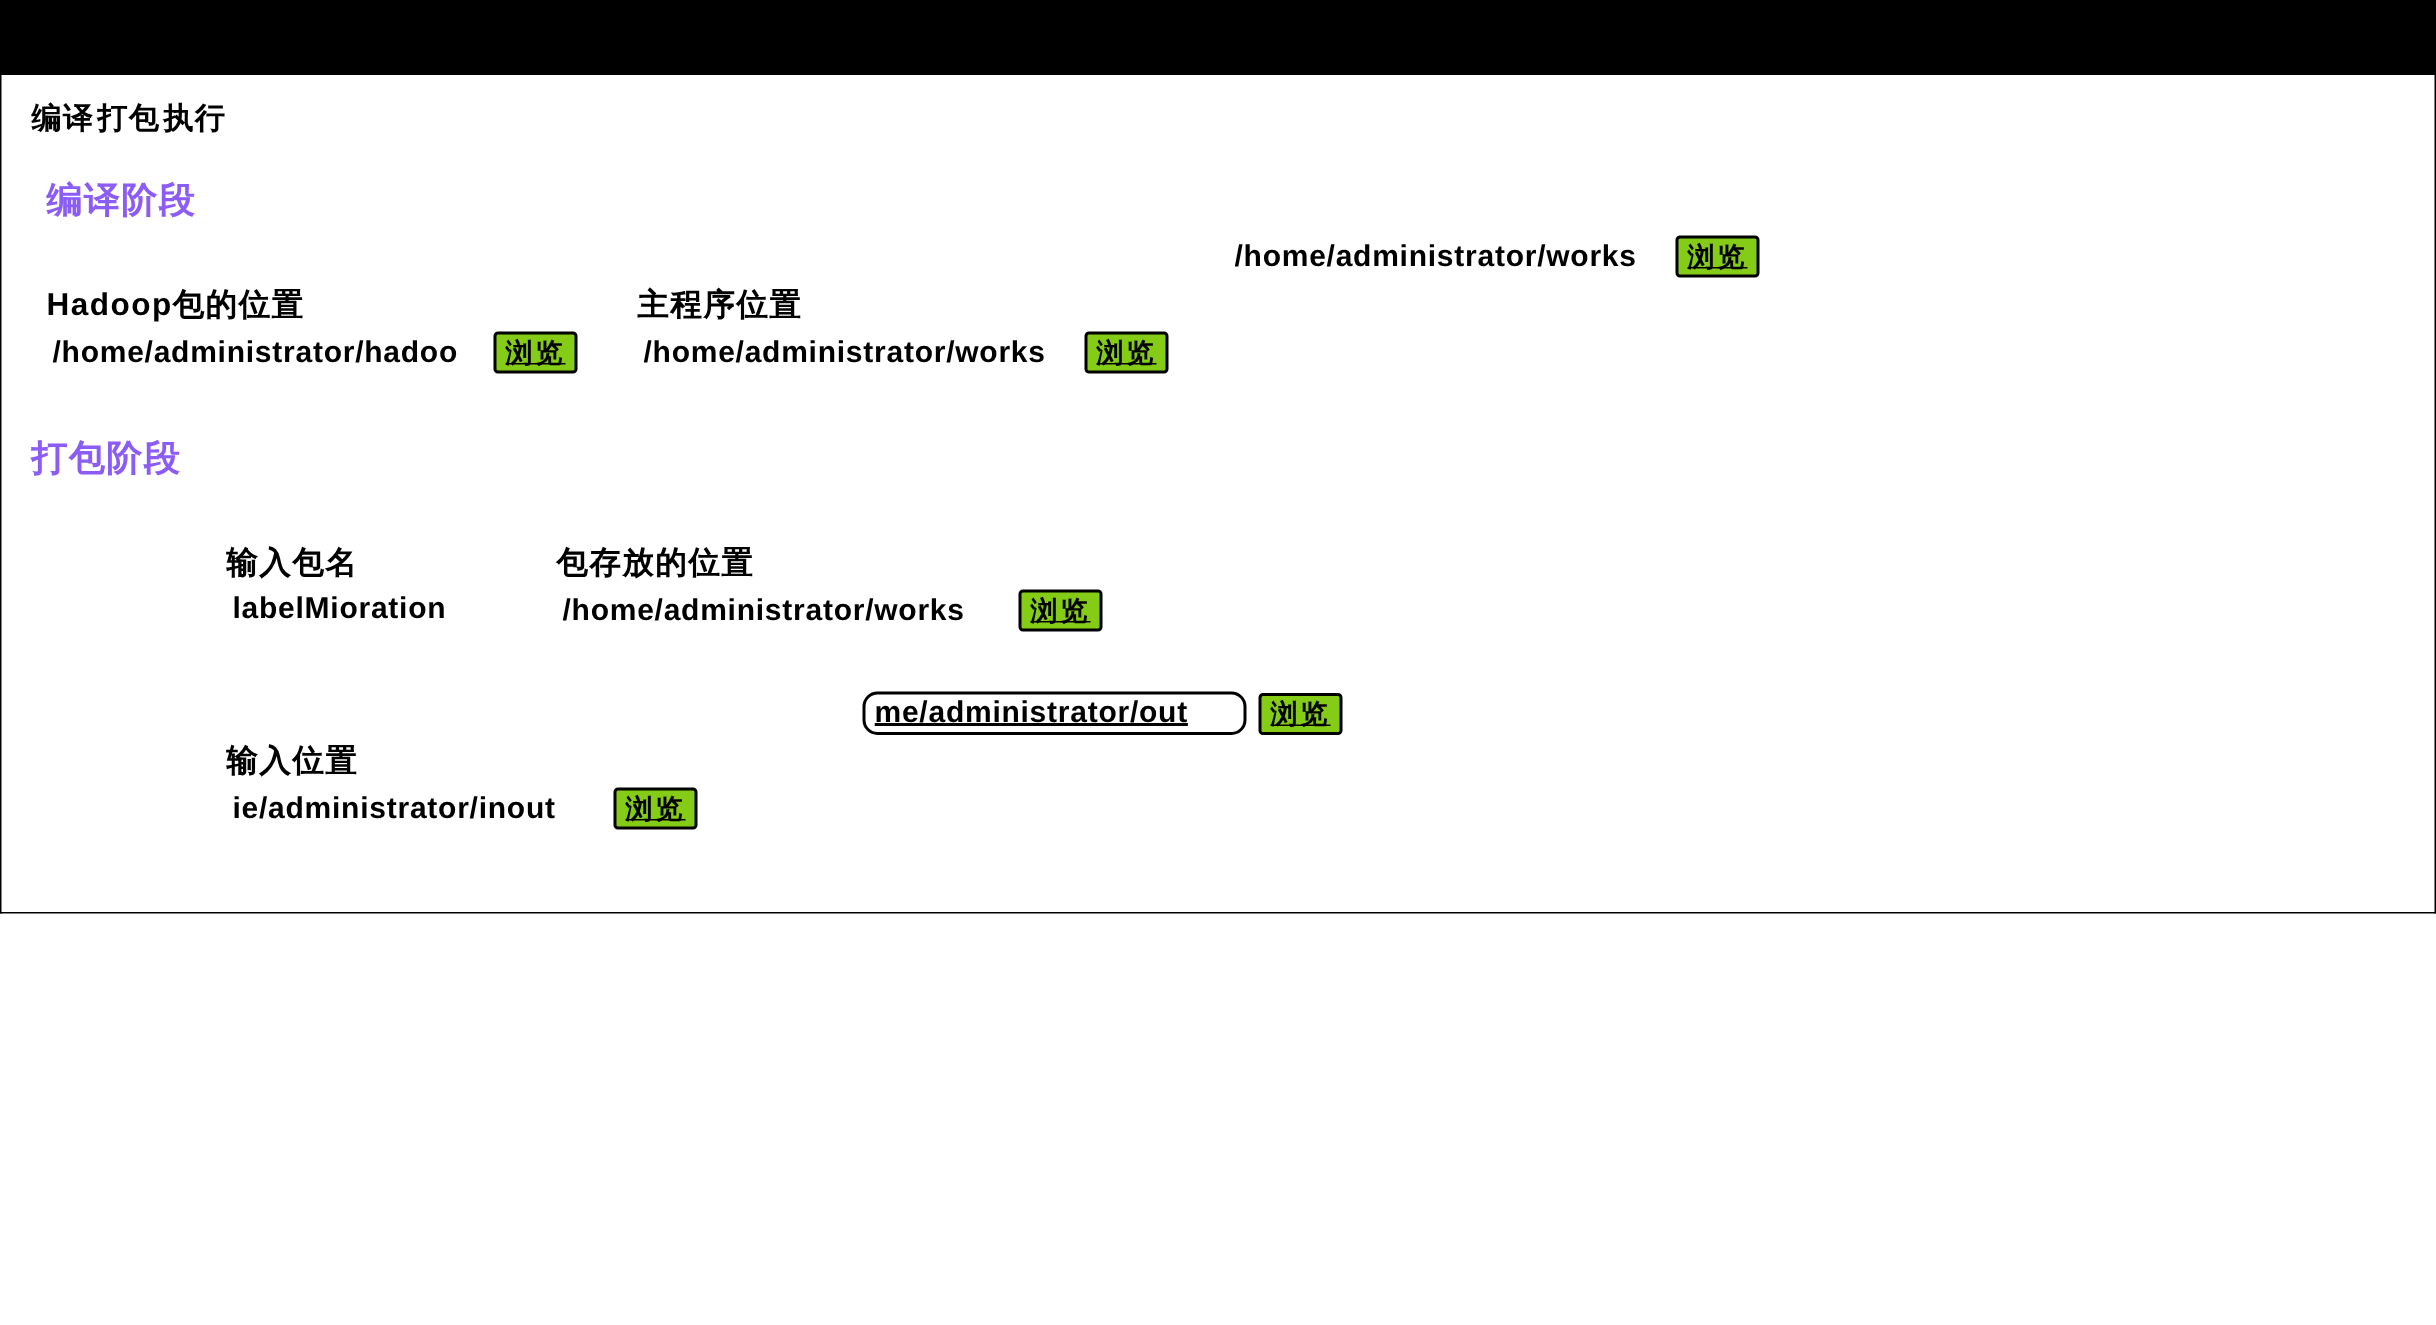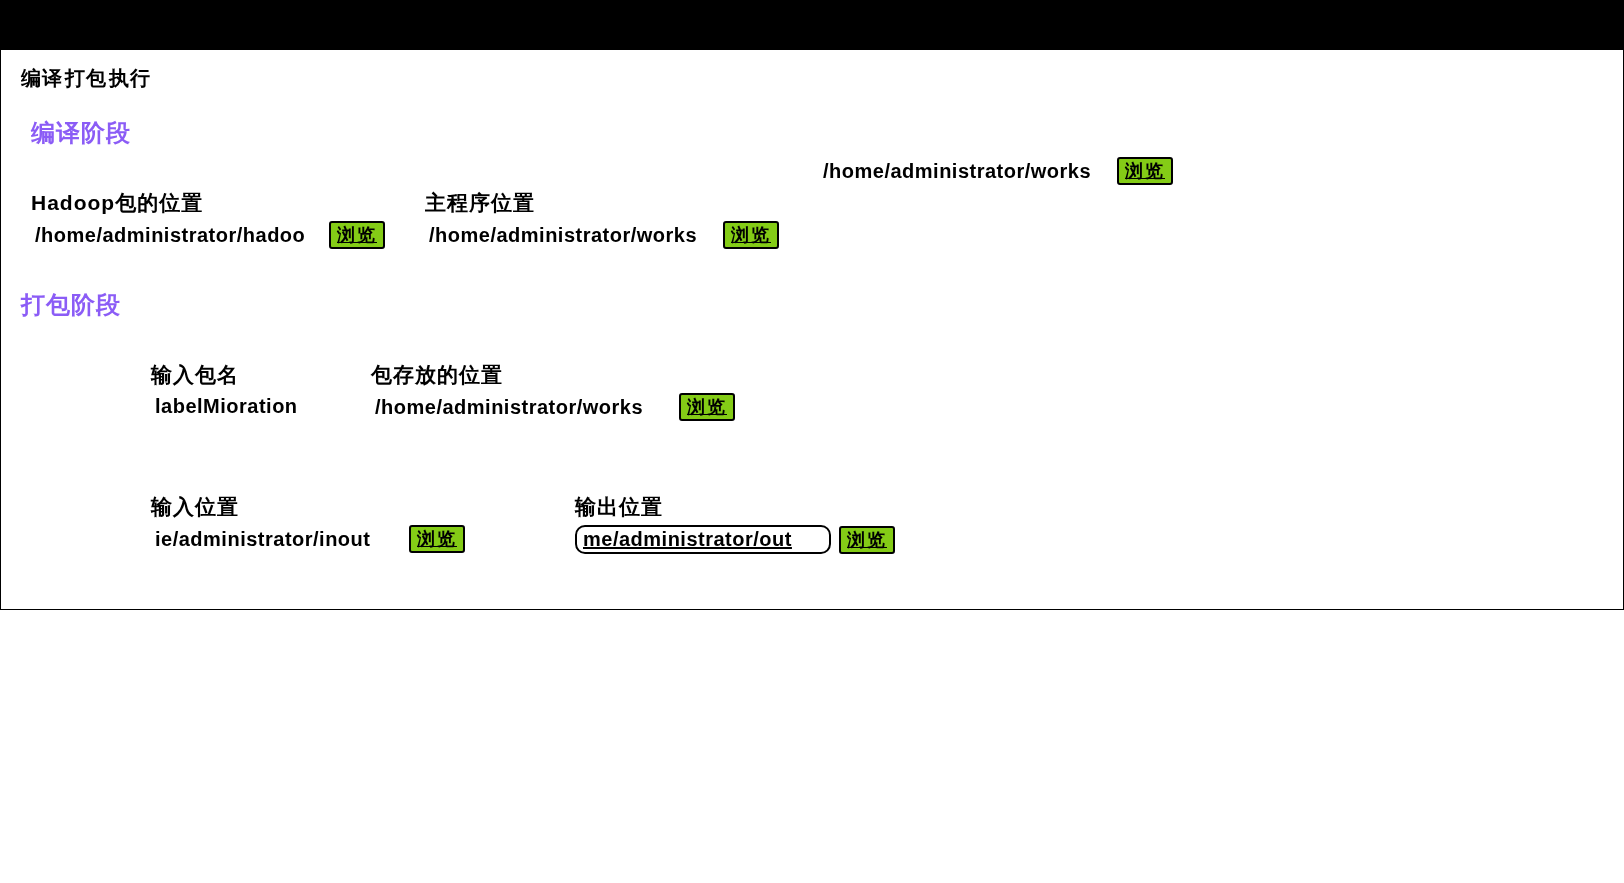--- a/index.html
+++ b/index.html
@@ -168,21 +168,20 @@
   <div class="run-section">
     <div class="field-row indent-1">
       <div class="field-group">
         <div class="field-label">输入位置</div>
         <div class="field-input-row">
           <input class="text-input" style="width: 250px;" value="ie/administrator/inout">
           <button class="browse-btn">浏览</button>
         </div>
       </div>
       <div class="field-group" style="margin-left:70px">
-        <div class="field-label">输出位置</div>
         <div class="field-input-row">
           <input class="text-input bordered" style="width: 256px; text-decoration: underline;" value="me/administrator/out">
           <button class="browse-btn">浏览</button>
         </div>
       </div>
     </div>
   </div>
 
 </div>
 

